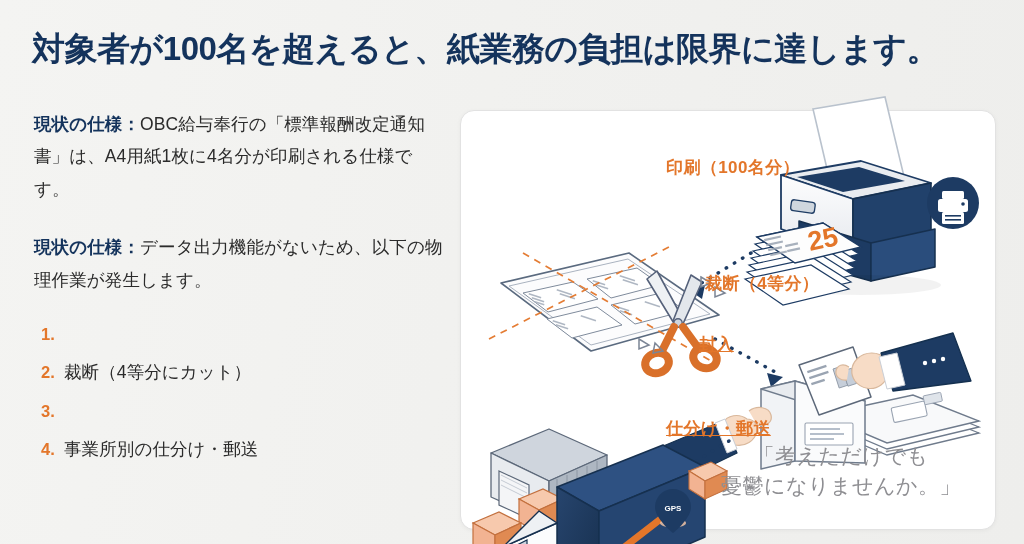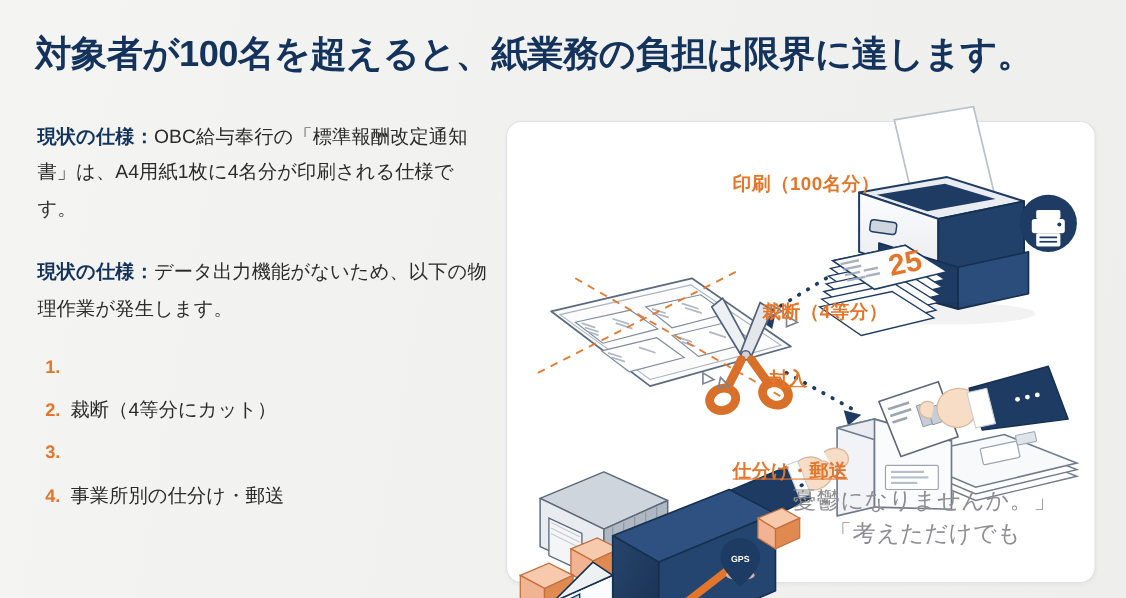--- a/index.html
+++ b/index.html
@@ -95,21 +95,21 @@
   
   .dlabel {
     position: absolute;
     color: #e3762a;
     font-weight: 700;
     font-size: 17px;
     letter-spacing: 0.4px;
     white-space: nowrap;
   }
   .lbl-print  { left: 205px; top: 45px; }
-  .lbl-cut    { left: 232px; top: 161px; }
+  .lbl-cut    { left: 244px; top: 161px; }
   .lbl-seal   { left: 238px; top: 222px; text-decoration: underline; }
   .lbl-sort   { left: 205px; top: 306px; text-decoration: underline; }
 
   .quote {
     position: absolute;
     left: 236px; top: 330px;
     width: 288px;
     text-align: center;
     color: #8e8e92;
     font-size: 21px;
@@ -426,20 +426,20 @@
 
         </svg>
       </div>
 
       <div class="dlabel lbl-print">印刷（100名分）</div>
       <div class="dlabel lbl-cut">裁断（4等分）</div>
       <div class="dlabel lbl-seal">封入</div>
       <div class="dlabel lbl-sort">仕分け・郵送</div>
 
       <div class="quote">
+        <div>「考えただけでも</div>
         <div>憂鬱になりませんか。」</div>
-        <div>「考えただけでも</div>
       </div>
 
     </div>
   </div>
 
 </div>
 
 </body></html>

